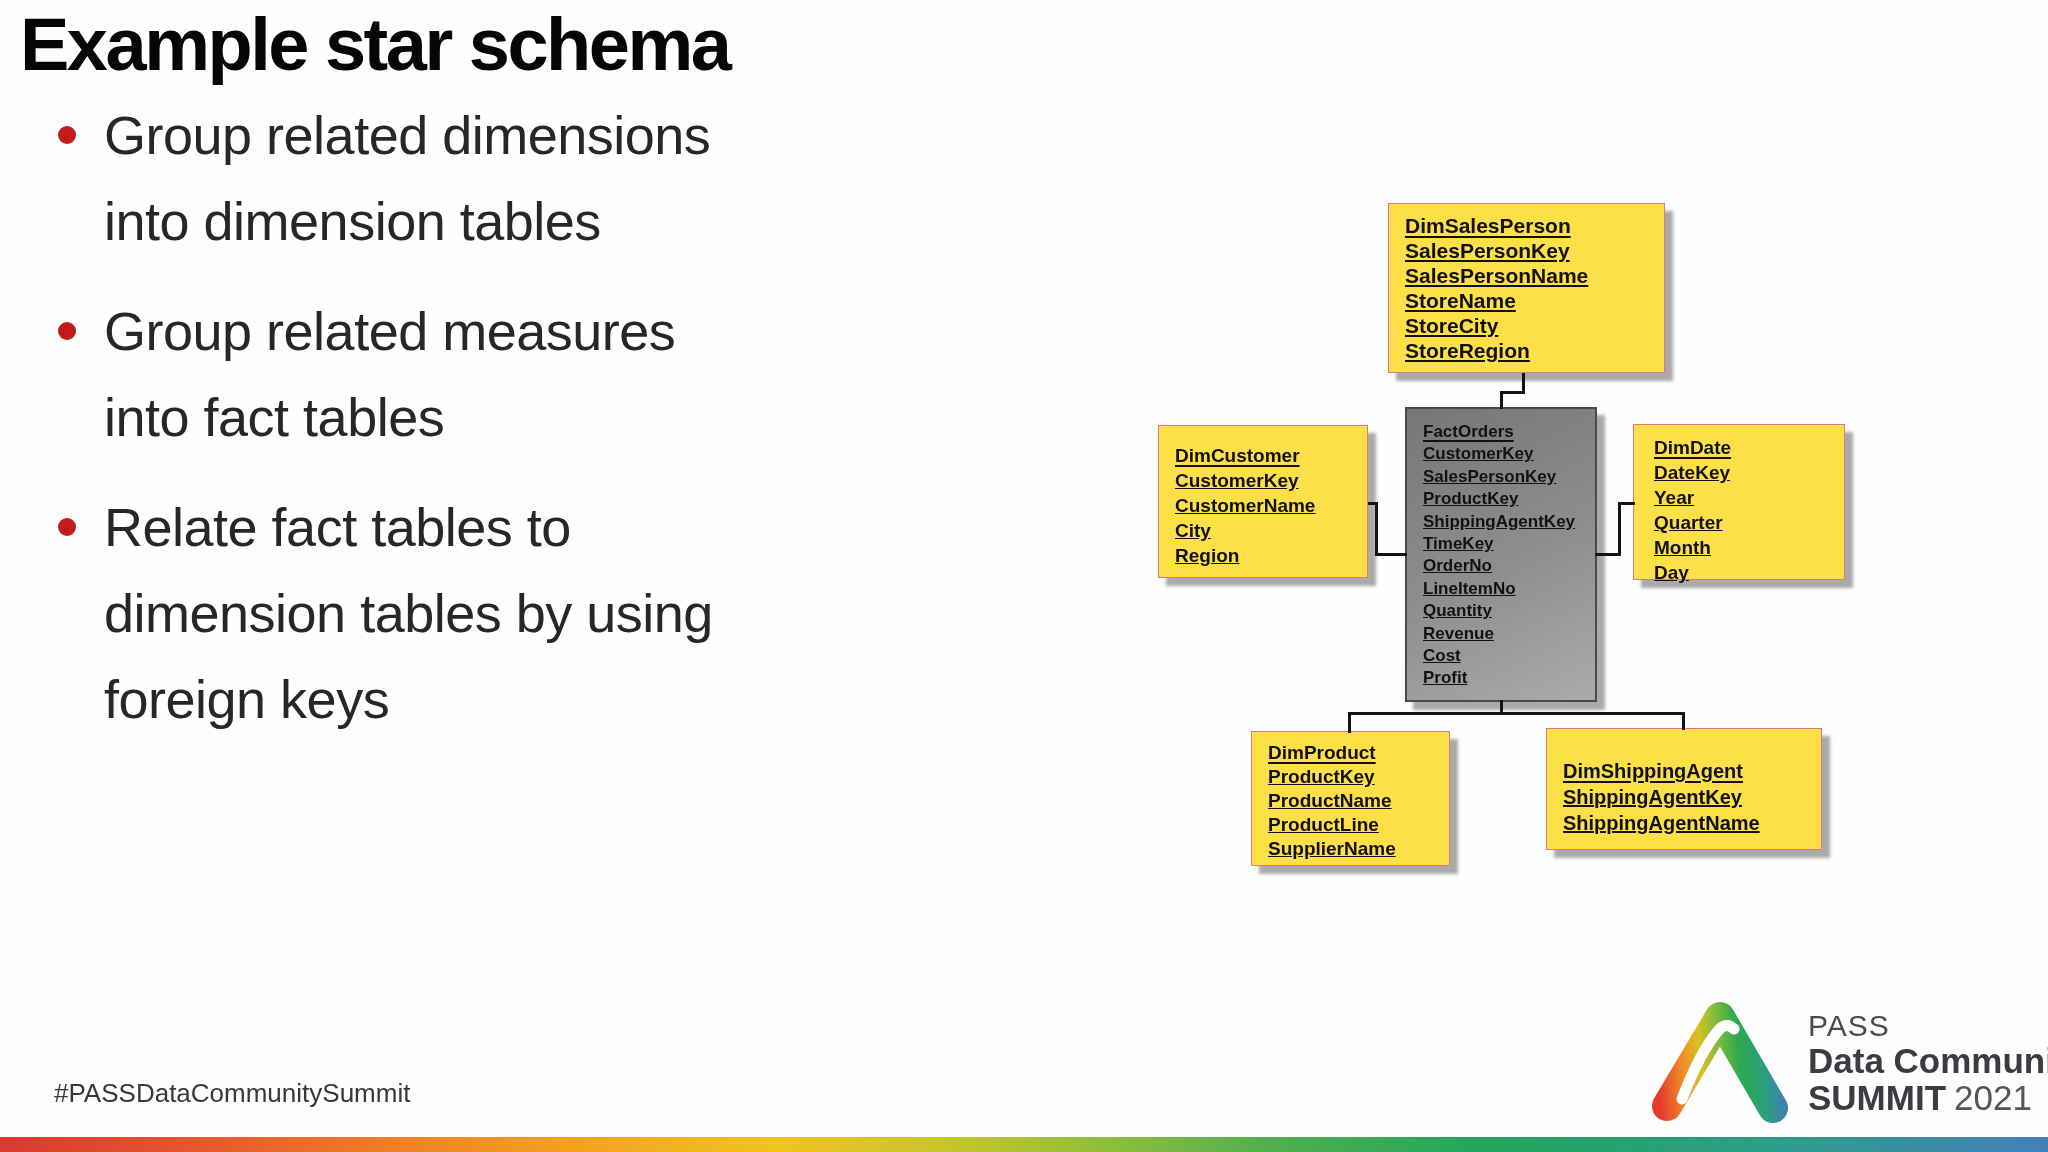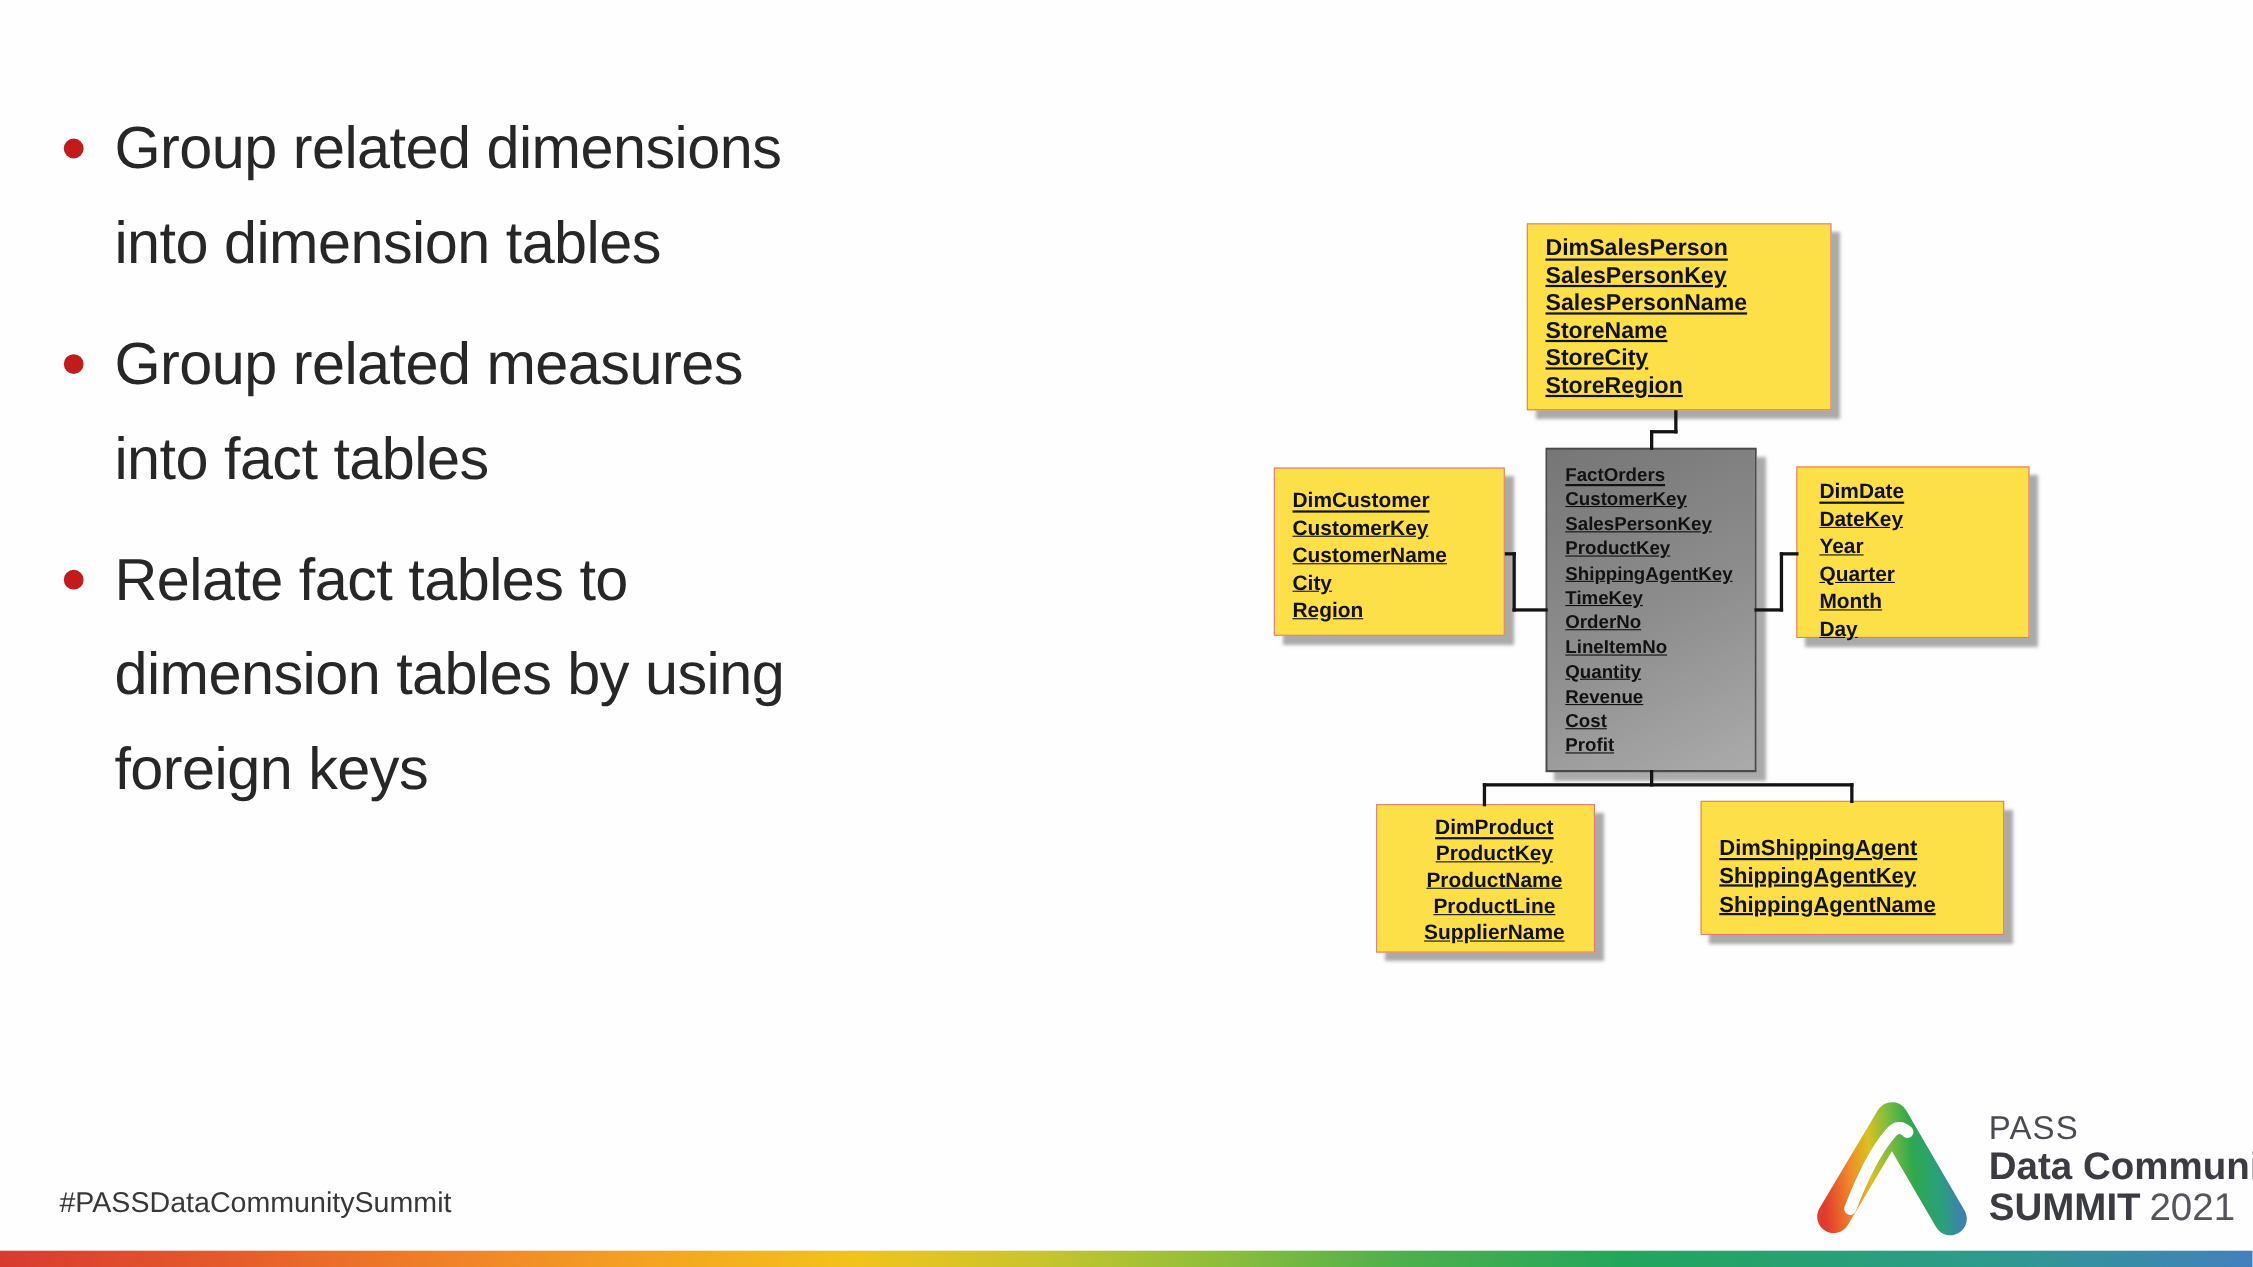--- a/index.html
+++ b/index.html
@@ -38,21 +38,21 @@
   }
   .entity .etitle{display:inline-block;font-weight:bold;
     text-decoration:underline;text-decoration-thickness:2px;text-underline-offset:3px;}
   .entity .field{font-weight:bold;text-decoration:underline;}
   .entity .field.fw-normal{font-weight:600;}
 
   #box-sales   {left:1388px;top:203px;width:277px;height:170px;font-size:21px;line-height:25px;padding-top:9px;}
   #box-customer{left:1158px;top:425px;width:210px;height:153px;font-size:19px;line-height:25px;padding-top:17px;}
   #box-fact    {left:1405px;top:407px;width:192px;height:295px;font-size:17px;line-height:22.4px;padding-top:12px;}
   #box-date    {left:1633px;top:424px;width:212px;height:156px;font-size:19px;line-height:25px;padding-top:10px;padding-left:20px;}
-  #box-product {left:1251px;top:731px;width:199px;height:135px;font-size:19px;line-height:24px;padding-top:9px;text-align:center;}
+  #box-product {left:1251px;top:731px;width:199px;height:135px;font-size:19px;line-height:24px;padding-top:9px;}
   #box-shipping{left:1546px;top:728px;width:276px;height:122px;font-size:20px;line-height:26px;padding-top:29px;}
 
   
   .conn{position:absolute;background:#141414;}
 
   
   .hashtag{position:absolute;left:54px;top:1078px;font-size:26px;color:#383838;}
   .bottom-bar{
     position:absolute;left:0;top:1137px;width:2048px;height:15px;
     background:linear-gradient(to right,
@@ -69,20 +69,21 @@
   .logo-line2{font-size:35px;font-weight:bold;line-height:37px;white-space:nowrap;}
   .logo-line3{font-size:35px;line-height:37px;white-space:nowrap;}
   .logo-line3 .summit{font-weight:bold;margin-top:47px;}
   .logo-line3 .year{font-weight:300;color:#55555c;margin-left:8px;}
 </style>
 </head>
 <body>
 
 <div class="slide">
 
+  <div class="title">Example star schema</div>
 
   <div class="bullets">
     <div class="bullet">
       <span class="bullet-dot"></span>
       <span class="bullet-text">Group related dimensions
 into dimension tables</span>
     </div>
     <div class="bullet">
       <span class="bullet-dot"></span>
       <span class="bullet-text">Group related measures

